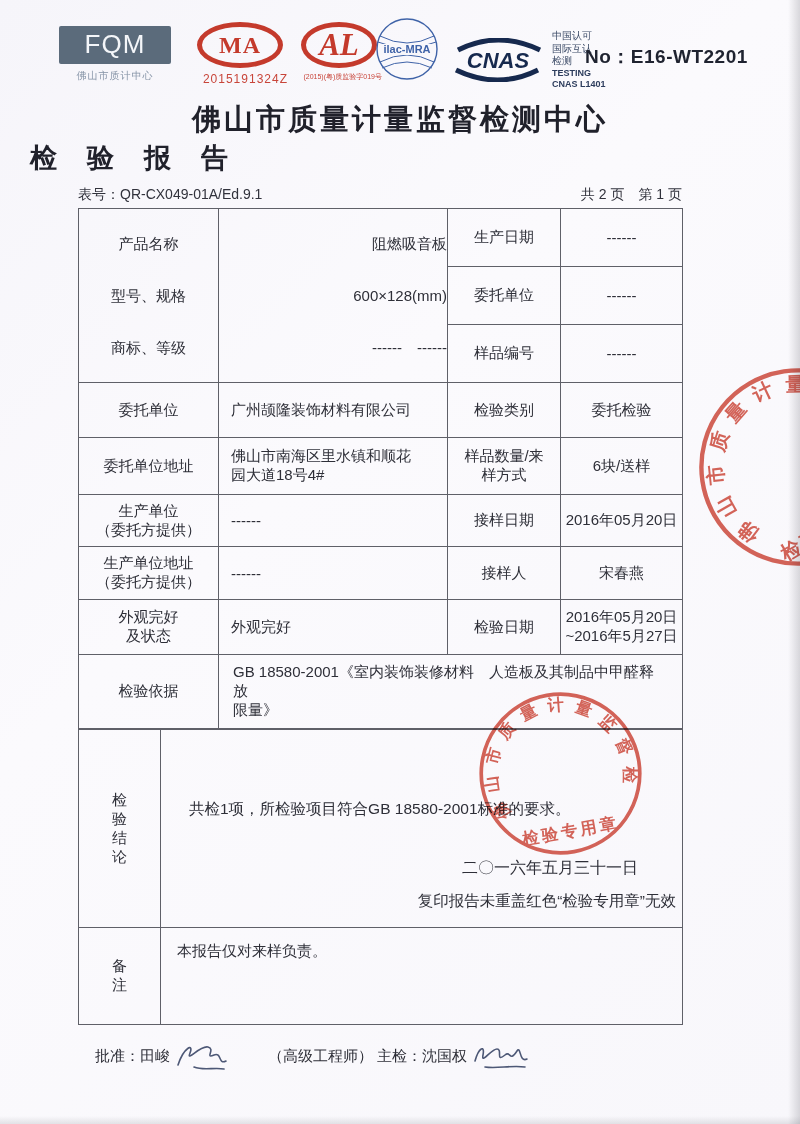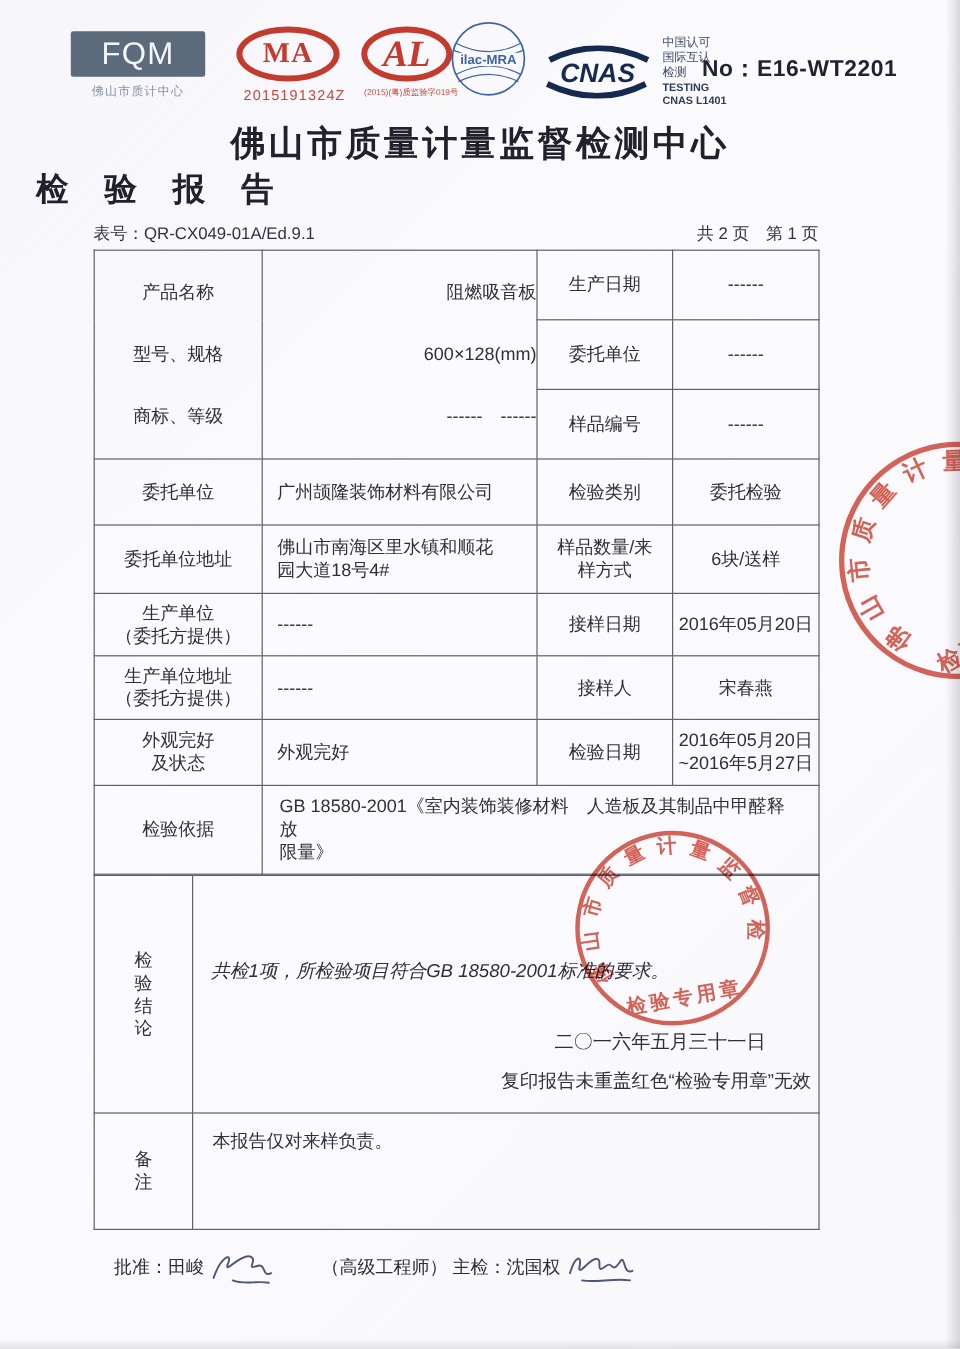--- a/index.html
+++ b/index.html
@@ -57,21 +57,21 @@
   .lab { text-align:center; }
   .val-l { text-align:left; padding-left:12px; }
   .val-c { text-align:center; }
   .prod-line { height:35px; line-height:35px; text-align:center; }
   .prod-vline { height:35px; line-height:35px; padding-left:28px;text-align:right; }
 
   .vert-cell { text-align:center; }
   .vert-wrap { display:flex; flex-direction:column; justify-content:space-around;
     align-items:center; height:100%; padding:12px 0; }
   .concl-cell { position:relative; vertical-align:top; }
-  .concl-text { margin:52px 32px 0 15px; font-size:15.5px;font-style:italic; }
+  .concl-text { margin:52px 32px 0 28px; font-size:15.5px; }
   .concl-date { position:absolute; right:44px; top:128px; font-size:16px; }
   .concl-note { position:absolute; right:6px; top:161px; font-size:15.5px; }
   .remark-cell { vertical-align:top; padding:14px 0 0 16px; }
   .basis-cell { padding:8px 14px; text-align:left; }
 
   
   .sig-row { margin:14px 0 0 95px; display:flex; align-items:center; font-size:15px; color:#2c2d36; }
   .sig-row .grp { display:flex; align-items:center; }
   .sig-svg { margin:0 4px; }
 

